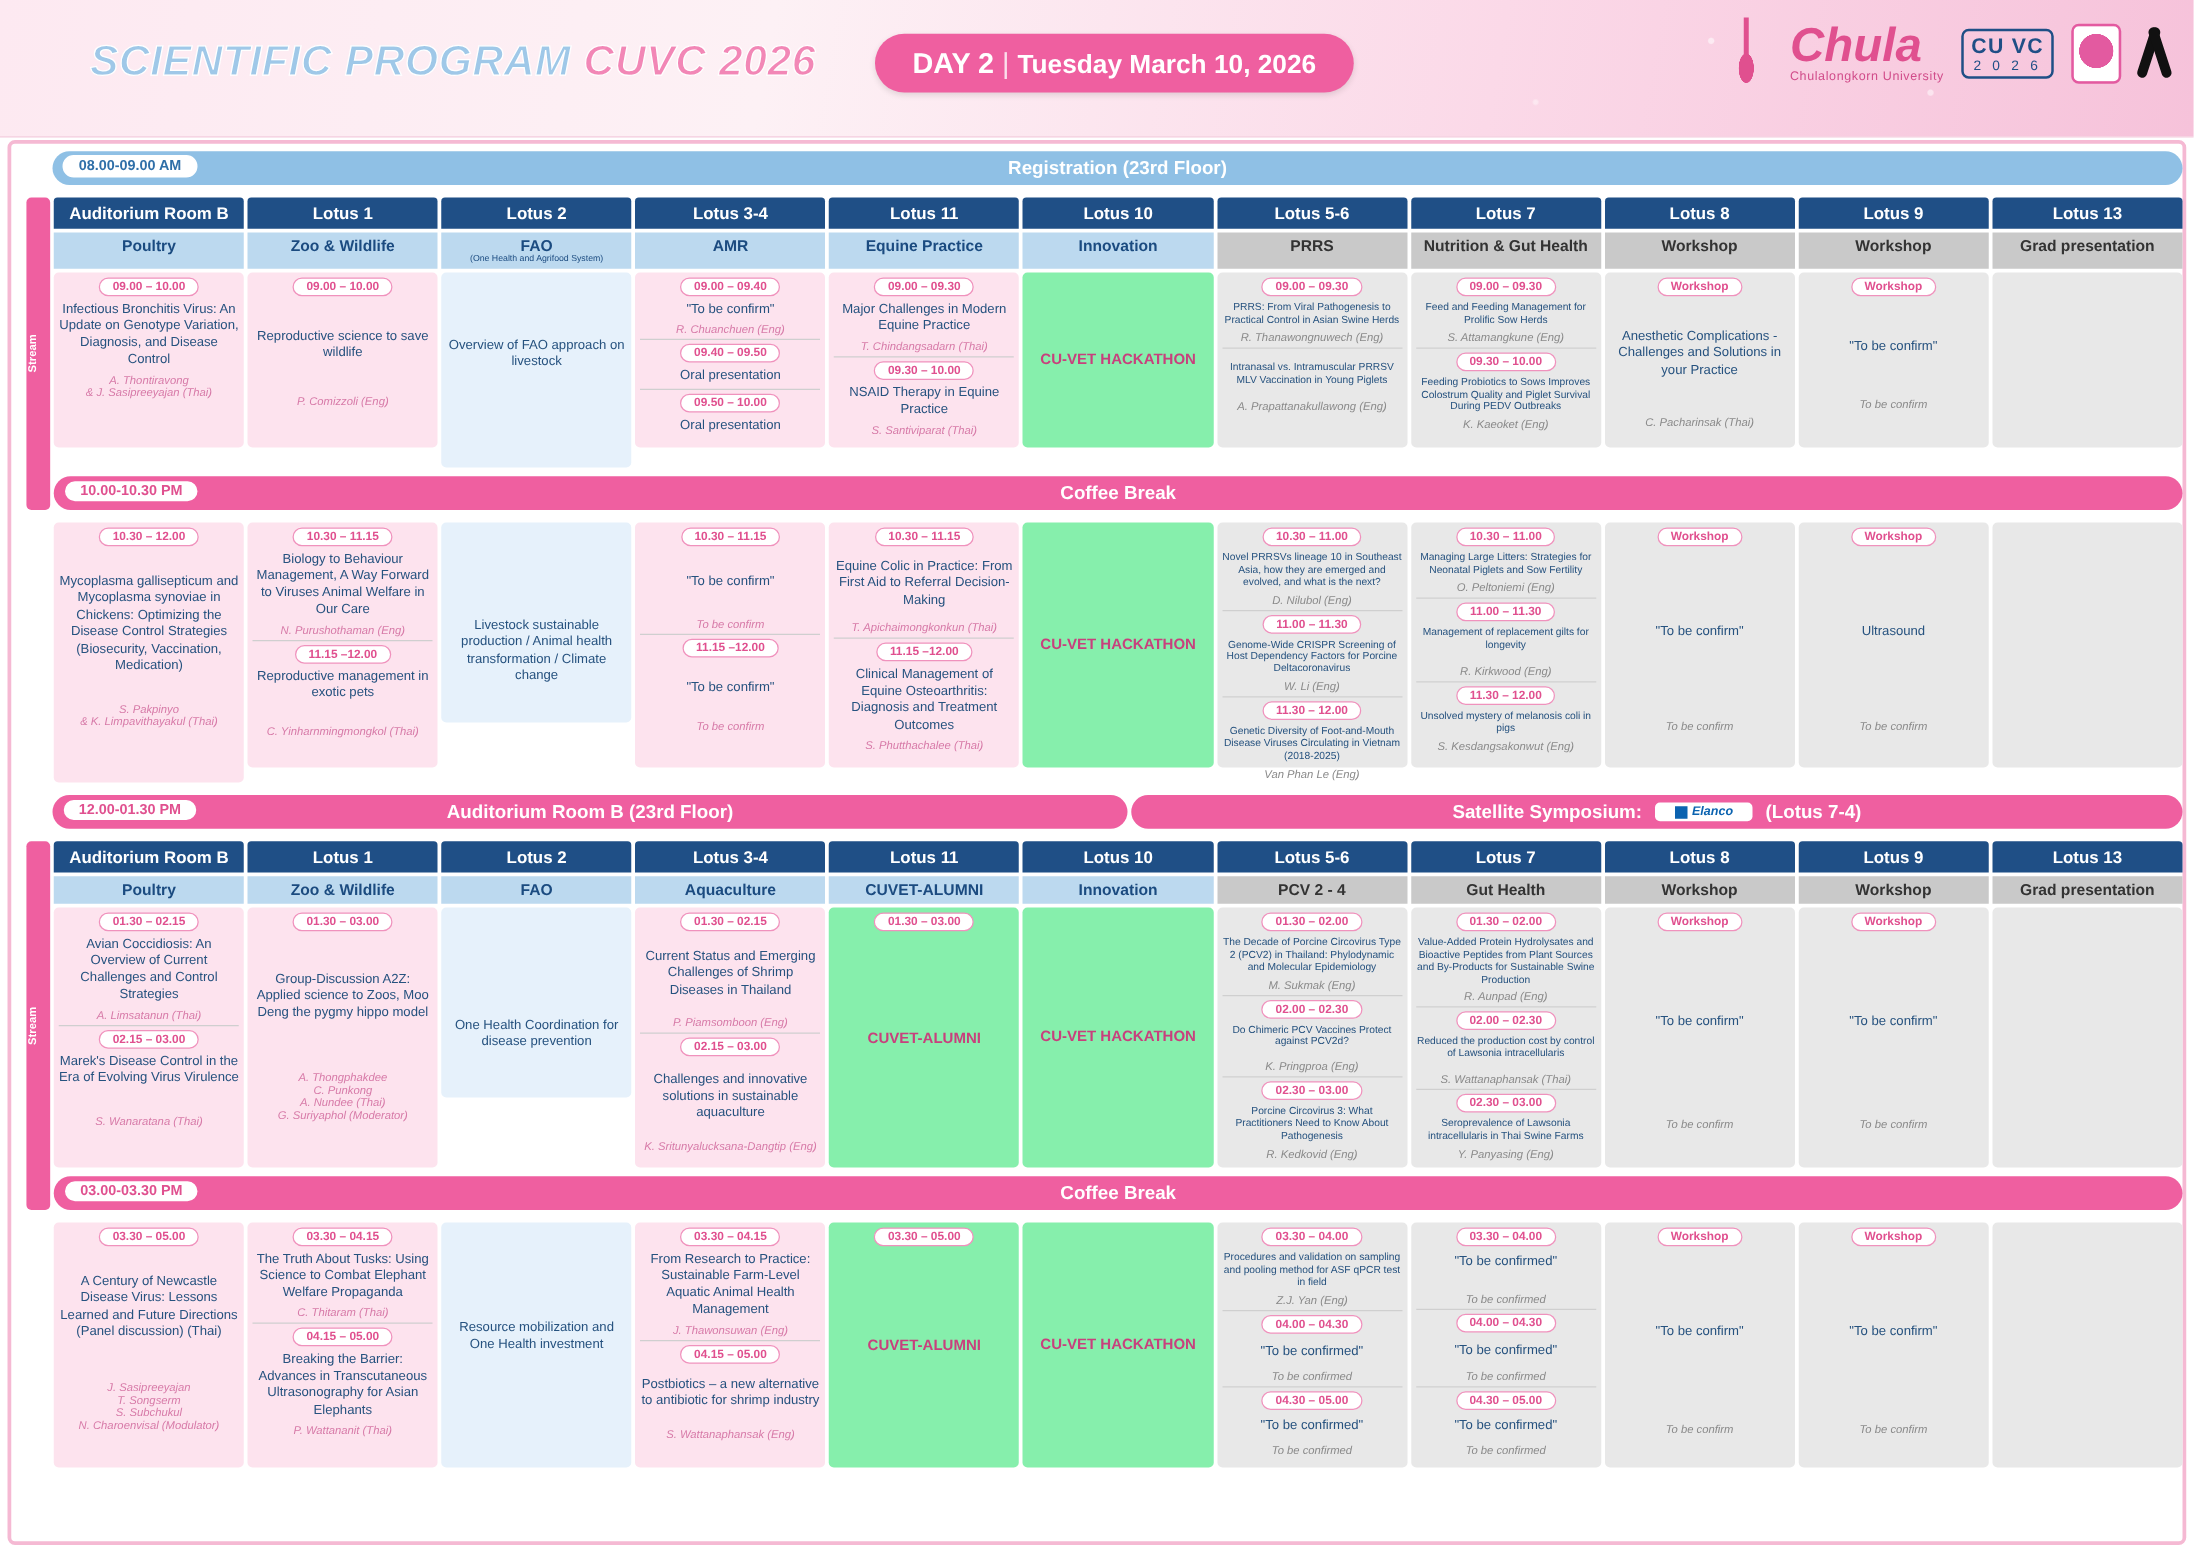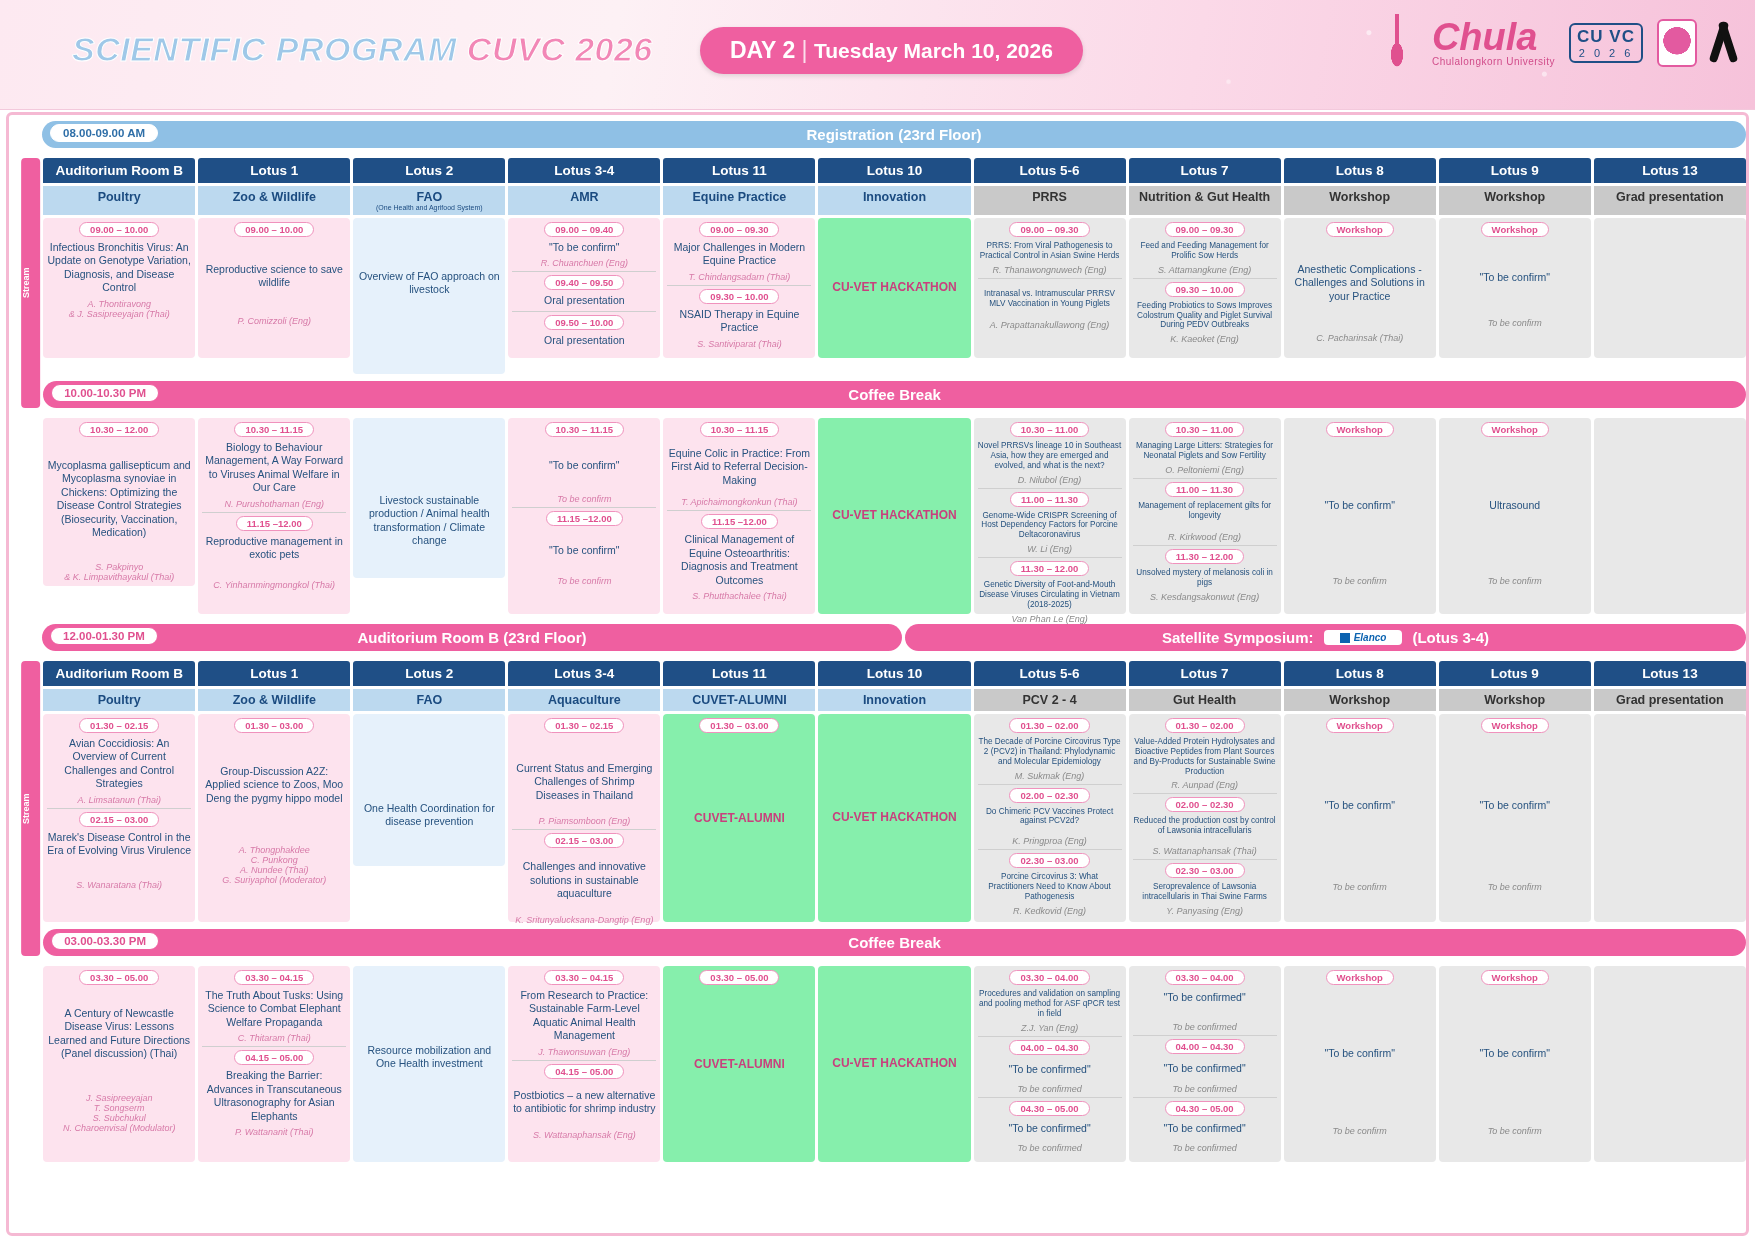--- a/index.html
+++ b/index.html
@@ -349,21 +349,21 @@
         <col style="width:143px">
     <col style="width:143px">
         <col style="width:143px">
         <col style="width:143px">
         <col style="width:143px">
   </colgroup>
   <tbody>
         <tr>
     <td style="width:18px"></td>
     <td class="cell">
-      <div class="box pink" style="height:168px">
+      <div class="box pink" style="height:208px">
         <span class="tp">10.30 – 12.00</span>
         <div class="ttl" style="margin-top:22px">Mycoplasma gallisepticum and Mycoplasma synoviae in Chickens: Optimizing the Disease Control Strategies (Biosecurity, Vaccination, Medication)</div>
         <div class="spk pink" style="margin-top:22px;white-space:pre-line">S. Pakpinyo
 &amp; K. Limpavithayakul (Thai)</div>
       </div>
     </td>
     <td class="cell">
       <div class="box pink" style="height:196px">
         <span class="tp">10.30 – 11.15</span>
         <div class="ttl">Biology to Behaviour Management, A Way Forward to Viruses Animal Welfare in Our Care</div>
@@ -471,21 +471,21 @@
         <span>Auditorium Room B (23rd Floor)</span>
       </div>
     </td>
     <td>
       <div class="bar pink satellite">
         <span>Satellite Symposium:</span>
         <span class="elanco">
           <span class="sq"></span>
           <span class="tx">Elanco</span>
         </span>
-        <span>(Lotus 3-4)</span>
+        <span>(Lotus 7-4)</span>
       </div>
     </td>
   </tr>
 </tbody>
     </table>
 
 <table class="grid" style="margin-top:4px;">
   <colgroup>
     <col style="width:18px">
         <col style="width:143px">
@@ -552,21 +552,21 @@
       </div>
     </td>
     <td class="cell">
       <div class="box lblue" style="height:152px">
               <div class="ttl" style="margin-top:84px">One Health Coordination for disease prevention</div>
             </div>
     </td>
     <td class="cell">
       <div class="box pink" style="height:208px">
         <span class="tp">01.30 – 02.15</span>
-        <div class="ttl" style="margin-top:29px">Current Status and Emerging Challenges of Shrimp Diseases in Thailand</div>
+        <div class="ttl" style="margin-top:14px">Current Status and Emerging Challenges of Shrimp Diseases in Thailand</div>
         <div class="spk pink" style="margin-top:14px">P. Piamsomboon (Eng)</div>
         <div class="sepline"></div>
         <span class="tp">02.15 – 03.00</span>
         <div class="ttl" style="margin-top:12px">Challenges and innovative solutions in sustainable aquaculture</div>
         <div class="spk pink" style="margin-top:14px">K. Sritunyalucksana-Dangtip (Eng)</div>
       </div>
     </td>
     <td class="cell">
       <div class="box pinkl" style="height:208px">
         <span class="tp">01.30 – 03.00</span>

